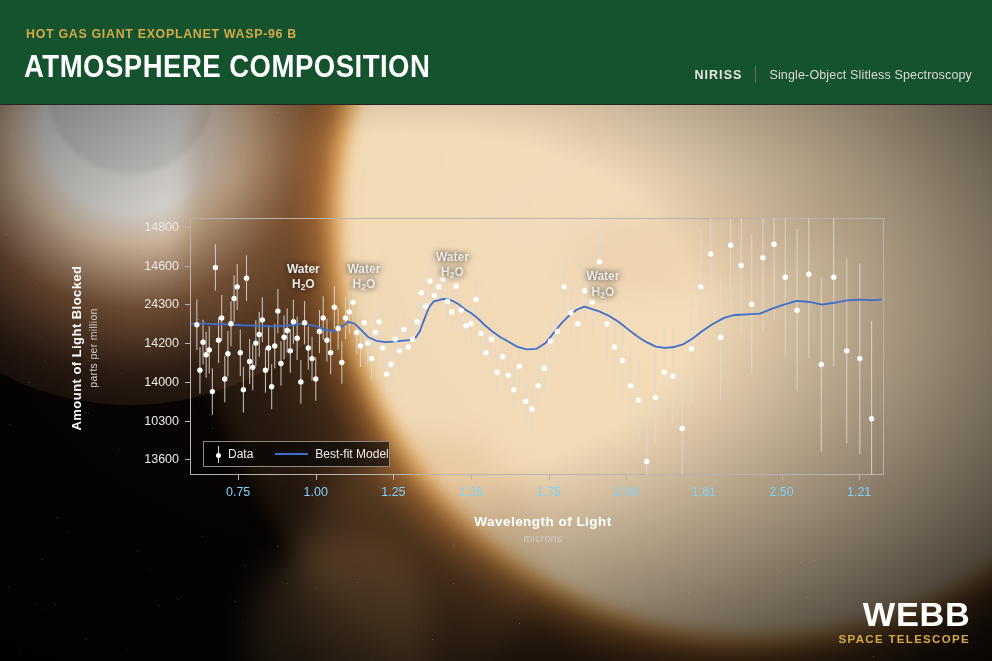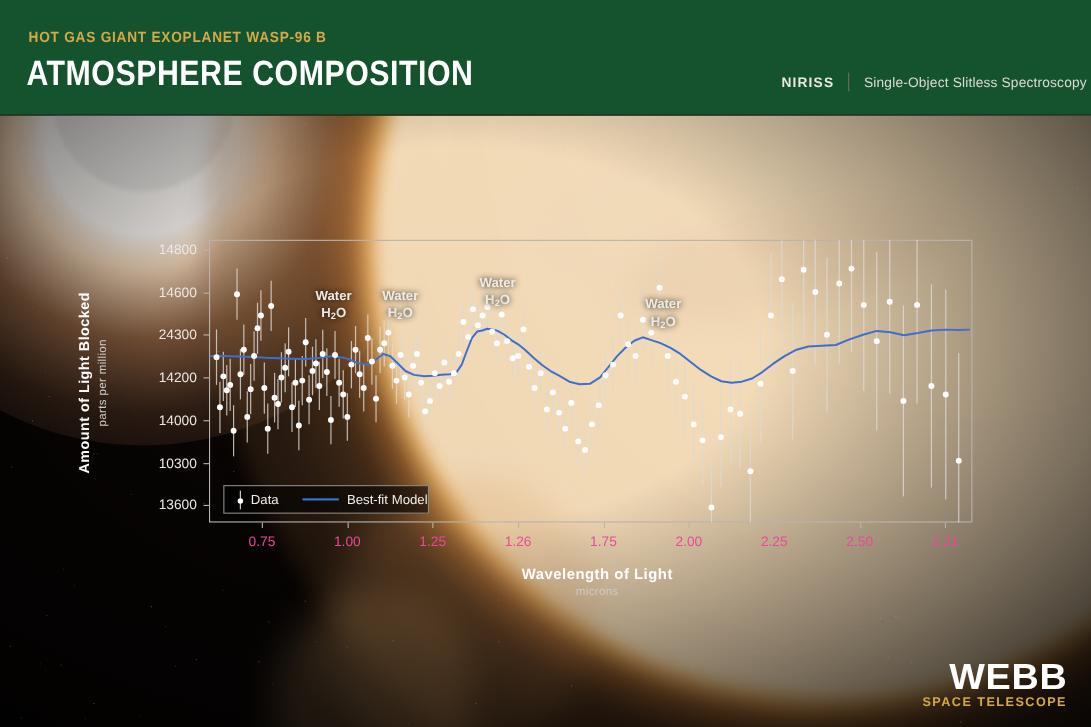--- a/index.html
+++ b/index.html
@@ -30,34 +30,34 @@
   .vign{position:absolute;inset:0;background:radial-gradient(ellipse at 42% 36%, rgba(0,0,0,0) 34%, rgba(0,0,0,.55) 76%, rgba(0,0,0,.88) 100%);}
   .stars{position:absolute;inset:0;opacity:.55;}
   .stars i{position:absolute;width:1px;height:1px;background:#cfc8c0;border-radius:50%;}
 
   
   .header{position:absolute;left:0;top:0;width:992px;height:105px;background:#14532d;z-index:6;}
   .kicker{position:absolute;left:26px;top:26px;color:#d6a948;font-size:13.5px;font-weight:700;
     letter-spacing:.055em;text-transform:uppercase;font-family:"Liberation Sans Narrow","Liberation Sans",sans-serif;transform:scaleX(.92);transform-origin:left;}
   .h1{position:absolute;left:24px;top:48px;color:#fff;font-size:32px;font-weight:700;letter-spacing:.018em;
     text-transform:uppercase;font-family:"Liberation Sans Narrow","Liberation Sans",sans-serif;transform:scaleX(.86);transform-origin:left;}
-  .instr{position:absolute;right:4px;top:66px;display:flex;align-items:center;gap:13px;color:#eae7e3;font-size:12.5px;}
+  .instr{position:absolute;right:20px;top:66px;display:flex;align-items:center;gap:13px;color:#eae7e3;font-size:12.5px;}
   .instr .name{font-weight:700;letter-spacing:.085em;}
   .instr .sep{width:1px;height:17px;background:#6e6a66;}
   .instr .mode{letter-spacing:.012em;color:#ddd9d4;}
   .hdr-rule{position:absolute;left:0;top:104px;width:992px;height:1px;background:#2a2320;z-index:6;}
 
   
   .chart-wrap{position:absolute;left:0;top:0;width:992px;height:661px;z-index:4;}
   .plot{position:absolute;left:190px;top:218px;width:694px;height:257px;border:1px solid #b9b3ad;box-sizing:border-box;}
   .svgholder{position:absolute;left:0;top:0;width:992px;height:661px;}
 
   .ytick{position:absolute;right:0;color:#ece9e5;font-size:12.5px;text-align:right;transform:translateY(-50%);white-space:nowrap;}
   .ytickline{position:absolute;width:5px;height:1px;background:#b9b3ad;}
-  .xtick{position:absolute;color:#ec4899;font-size:12.5px;transform:translateX(-50%);white-space:nowrap;}
+  .xtick{position:absolute;color:#7dd3fc;font-size:12.5px;transform:translateX(-50%);white-space:nowrap;}
   .xtickline{position:absolute;width:1px;height:5px;background:#b9b3ad;}
 
   .ylab{position:absolute;left:84px;top:348px;transform:translate(-50%,-50%) rotate(-90deg);text-align:center;white-space:nowrap;}
   .ylab .t1{color:#fff;font-size:13px;font-weight:700;letter-spacing:.035em;}
   .ylab .t2{color:#cfcbc6;font-size:10.5px;margin-top:3px;letter-spacing:.03em;}
   .xlab{position:absolute;left:543px;top:514px;transform:translateX(-50%);text-align:center;}
   .xlab .t1{color:#fff;font-size:13.5px;font-weight:700;letter-spacing:.035em;}
   .xlab .t2{color:#cfcbc6;font-size:10.5px;margin-top:3px;letter-spacing:.03em;}
 
   .ann{position:absolute;transform:translateX(-50%);text-align:center;color:#efece8;font-size:12px;
@@ -547,21 +547,21 @@
         <div class="xtick" style="left: 315.758px; top: 485px;">1.00</div>
         <div class="xtickline" style="left: 315.758px; top: 475px;"></div>
         <div class="xtick" style="left: 393.387px; top: 485px;">1.25</div>
         <div class="xtickline" style="left: 393.387px; top: 475px;"></div>
         <div class="xtick" style="left: 471.016px; top: 485px;">1.26</div>
         <div class="xtickline" style="left: 471.016px; top: 475px;"></div>
         <div class="xtick" style="left: 548.644px; top: 485px;">1.75</div>
         <div class="xtickline" style="left: 548.644px; top: 475px;"></div>
         <div class="xtick" style="left: 626.273px; top: 485px;">2.00</div>
         <div class="xtickline" style="left: 626.273px; top: 475px;"></div>
-        <div class="xtick" style="left: 703.902px; top: 485px;">2.25</div>
+        <div class="xtick" style="left: 703.902px; top: 485px;">1.61</div>
         <div class="xtickline" style="left: 703.902px; top: 475px;"></div>
         <div class="xtick" style="left: 781.53px; top: 485px;">2.50</div>
         <div class="xtickline" style="left: 781.53px; top: 475px;"></div>
         <div class="xtick" style="left: 859.159px; top: 485px;">1.21</div>
         <div class="xtickline" style="left: 859.159px; top: 475px;"></div>
       </div>
     <div id="annotations">
         <div class="ann" style="left: 303.338px; top: 261.642px;">
           <div>Water</div>
           <div>H<sub>2</sub>O</div>

